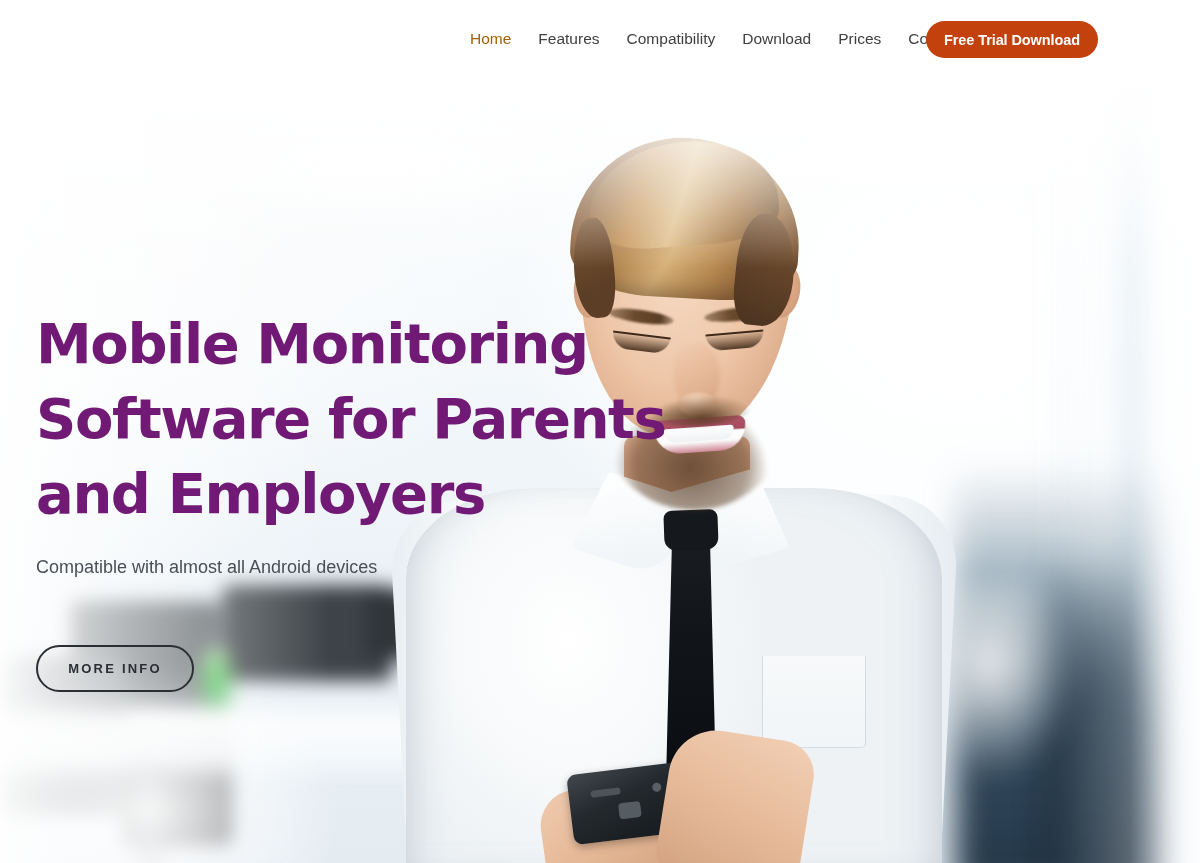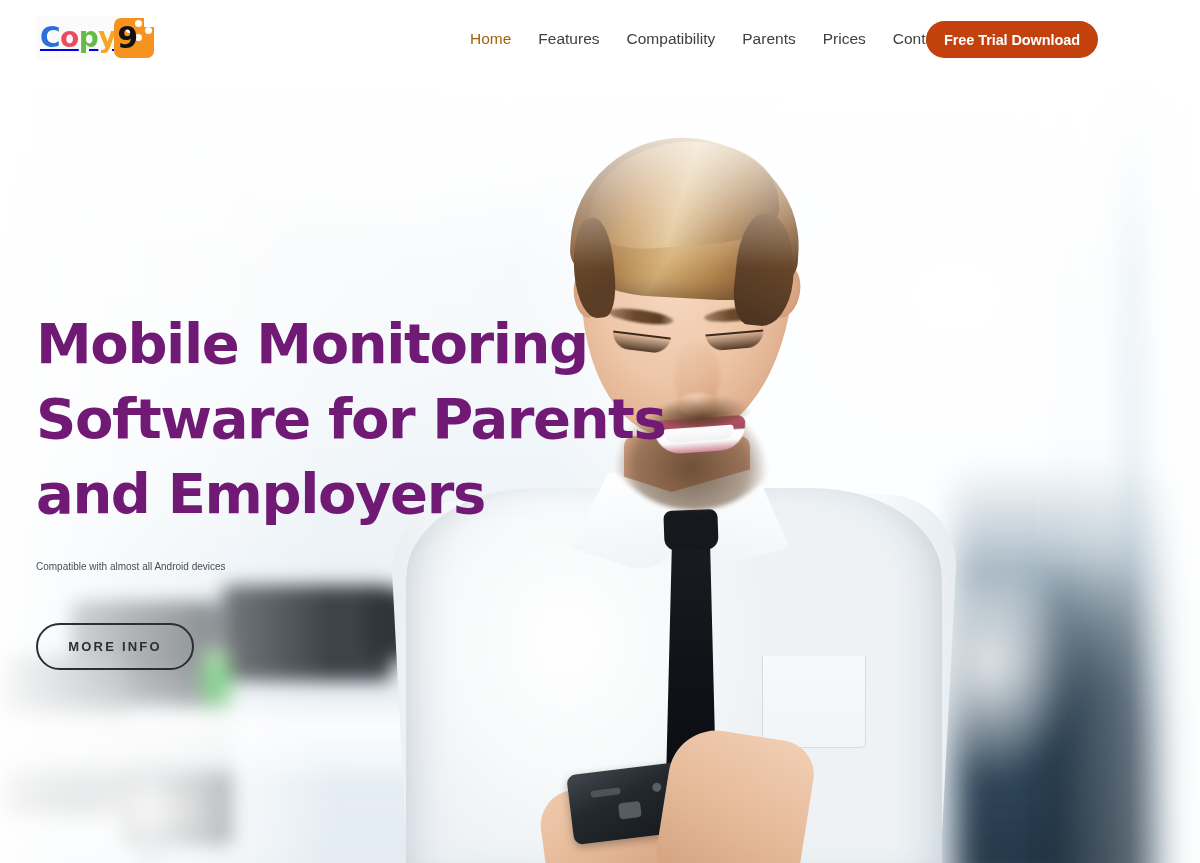--- a/index.html
+++ b/index.html
@@ -586,26 +586,26 @@
     font-size: 56px;
     line-height: 75px;
     font-weight: 700;
     color: #701a75;
     letter-spacing: -1.4px;
     font-family: "DejaVu Sans", sans-serif;
     white-space: pre-line;
   }
   .hero-sub {
     margin-top: 26px;
-    font-size: 10px;
+    font-size: 18px;
     color: #4a4f55;
     line-height: 20px;
   }
   .more-info {
-    margin-top: 46px;
+    margin-top: 68px;
     width: 158px;
     height: 47px;
     border-radius: 24px;
     border: 2px solid #2b2f33;
     background: transparent;
     color: #2b2f33;
     font-size: 13px;
     font-weight: 700;
     letter-spacing: 2.2px;
     cursor: pointer;
@@ -615,39 +615,26 @@
     font-family: "Liberation Sans", sans-serif;
   }
 </style>
 </head>
 <body>
 
 <div class="page">
 
   <header class="site-header">
 
-    <a class="logo" href="#">
-      <span class="logo-word">
-        <span class="l1">C</span><span class="l2">o</span><span class="l3">p</span><span class="l4">y</span>
-      </span>
-      <span class="logo-badge">
-        <span class="notch"></span>
-        <span class="dot d1"></span>
-        <span class="dot d2"></span>
-        <span class="dot d3"></span>
-        <span class="dot d4"></span>
-        <span class="nine">9</span>
-      </span>
-    </a>
 
     <nav class="nav">
       <a class="nav-item active" href="#">Home</a>
       <a class="nav-item" href="#">Features</a>
       <a class="nav-item" href="#">Compatibility</a>
-      <a class="nav-item" href="#">Parents</a>
+      <a class="nav-item" href="#">Download</a>
       <a class="nav-item" href="#">Prices</a>
       <a class="nav-item" href="#">Contact Us</a>
     </nav>
 
     <button class="cta-button">Free Trial Download</button>
   </header>
 
   <section class="hero">
 
     <div class="hero-photo">

